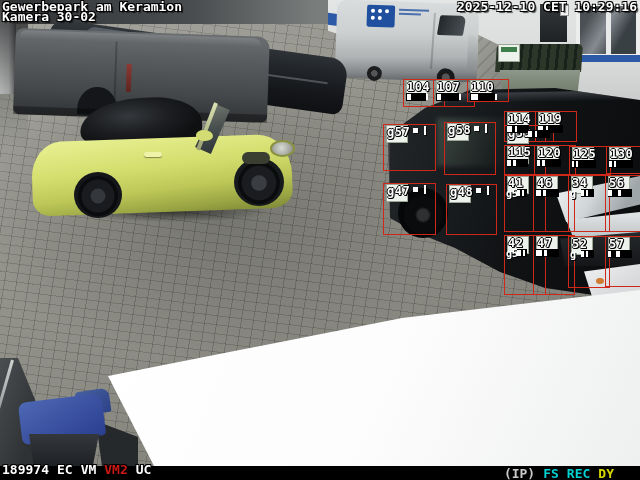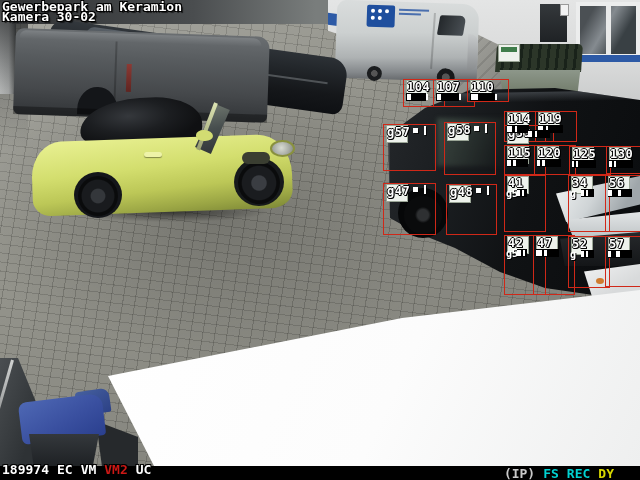--- a/index.html
+++ b/index.html
@@ -295,20 +295,21 @@
     <div class="binbody"></div>
   </div>
 
   <div class="canopy">
     <div class="cshade"></div>
   </div>
 
   <div class="bbar"></div>
   <div class="osd title1">Gewerbepark am Keramion</div>
   <div class="osd title2">Kamera 30-02</div>
+  <div class="osd tstamp">2025-12-10 CET 10:29:16</div>
   <div class="osd sbl"><span>189974</span><span>EC</span><span>VM</span><span class="red">VM2</span><span>UC</span></div>
   <div class="osd sbr"><span class="gray">(IP)</span><span class="cyan">FS</span><span class="cyan">REC</span><span class="yellow">DY</span></div>
 
   <div id="overlay-layer">
       <div class="dbox" style="left: 403px; top: 79px; width: 27px; height: 28px; border-color: rgb(208, 40, 24);">
         <div class="dlabel">104</div>
         <div class="dbar" style="left: 2px; top: 13px; width: 20px;">
           <div class="tick" style="left: 1px; width: 4px;"></div>
           <div class="tick" style="left: 20px; width: 2px;"></div>
         </div>
@@ -361,21 +362,21 @@
           <div class="tick" style="left: 8px; width: 2px;"></div>
         </div>
       </div>
       <div class="dbox" style="left: 504px; top: 125px; width: 50px; height: 17px; border-color: rgb(208, 40, 24);">
         <div class="dlabel">g59</div>
         <div class="dbar" style="left: 23px; top: 4px; width: 22px;">
           <div class="tick" style="left: 0px; width: 4px;"></div>
           <div class="tick" style="left: 7px; width: 2px;"></div>
         </div>
       </div>
-      <div class="dbox" style="left: 504px; top: 145px; width: 16px; height: 30px; border-color: rgb(208, 40, 24);">
+      <div class="dbox" style="left: 504px; top: 145px; width: 16px; height: 30px; border-color: rgb(208, 40, 24); font-family: Liberation Mono, monospace;">
         <div class="dlabel">115</div>
         <div class="dbar" style="left: 2px; top: 13px; width: 21px;">
           <div class="tick" style="left: 0px; width: 4px;"></div>
           <div class="tick" style="left: 6px; width: 3px;"></div>
         </div>
       </div>
       <div class="dbox" style="left: 534px; top: 145px; width: 31px; height: 30px; border-color: rgb(208, 40, 24);">
         <div class="dlabel">120</div>
         <div class="dbar" style="left: 2px; top: 13px; width: 24px;">
           <div class="tick" style="left: 0px; width: 3px;"></div>
@@ -397,20 +398,27 @@
         </div>
       </div>
       <div class="dbox" style="left: 504px; top: 175px; width: 27px; height: 57px; border-color: rgb(208, 40, 24);">
         <div class="dlabel">41</div>
         <div class="dbar" style="left: 12px; top: 13px; width: 10px;">
           <div class="tick" style="left: 0px; width: 3px;"></div>
           <div class="tick" style="left: 5px; width: 2px;"></div>
         </div>
         <div class="dsub">g5</div>
       </div>
+      <div class="dbox" style="left: 533px; top: 175px; width: 30px; height: 57px; border-color: rgb(208, 40, 24);">
+        <div class="dlabel">46</div>
+        <div class="dbar" style="left: 2px; top: 13px; width: 23px;">
+          <div class="tick" style="left: 0px; width: 5px;"></div>
+          <div class="tick" style="left: 7px; width: 3px;"></div>
+        </div>
+      </div>
       <div class="dbox" style="left: 568px; top: 175px; width: 30px; height: 57px; border-color: rgb(208, 40, 24);">
         <div class="dlabel">34</div>
         <div class="dbar" style="left: 12px; top: 13px; width: 13px;">
           <div class="tick" style="left: 0px; width: 3px;"></div>
           <div class="tick" style="left: 5px; width: 2px;"></div>
         </div>
         <div class="dsub">g</div>
       </div>
       <div class="dbox" style="left: 605px; top: 175px; width: 31px; height: 57px; border-color: rgb(208, 40, 24);">
         <div class="dlabel">56</div>

